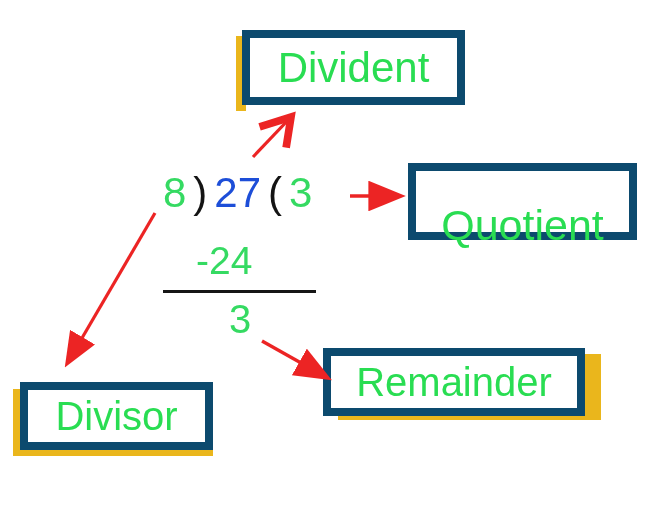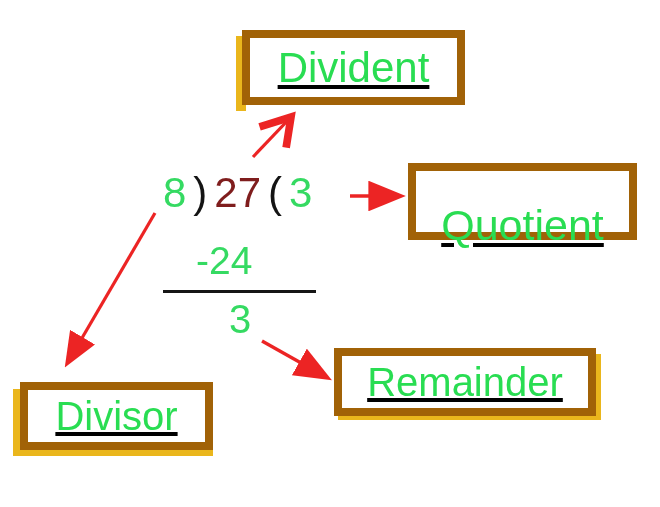--- a/index.html
+++ b/index.html
@@ -8,38 +8,38 @@
     font-family:"Liberation Sans", sans-serif;overflow:hidden;
   }
   
   .accent{position:absolute;background:#eab61c;z-index:1;}
   #accent-dividend{left:236px;top:36px;width:10px;height:75px;}
   #accent-divisor{left:13px;top:389px;width:200px;height:67px;}
   #accent-remainder{left:338px;top:354px;width:263px;height:66px;}
   
   .label-box{
     position:absolute;z-index:2;box-sizing:border-box;background:#ffffff;
-    border:8px solid #a16207;display:flex;align-items:center;justify-content:center;text-decoration:underline;
+    border:8px solid #0c4a6e;display:flex;align-items:center;justify-content:center;
   }
   .label-text{color:#29dd52;line-height:1;white-space:nowrap;}
   #box-dividend{left:242px;top:30px;width:223px;height:75px;}
   #box-dividend .label-text{font-size:42px;}
   #box-quotient{left:408px;top:163px;width:229px;height:77px;}
   #box-quotient .label-text{font-size:43px;margin-top:48px;}
-  #box-remainder{left:334px;top:348px;width:262px;height:68px;}
+  #box-remainder{left:323px;top:348px;width:262px;height:68px;}
   #box-remainder .label-text{font-size:40px;}
   #box-divisor{left:20px;top:382px;width:193px;height:68px;}
   #box-divisor .label-text{font-size:40px;}
   
   .expr{
     position:absolute;left:163px;top:172px;z-index:2;
     font-size:42px;line-height:1;white-space:nowrap;
   }
   .digit-light{color:#35da62;}
-  .digit-dark{color:#7f1d1d;}
+  .digit-dark{color:#1d4ed8;}
   .paren{color:#141414;margin:0 7px;}
   .minus24{
     position:absolute;left:196px;top:241px;width:84px;z-index:2;
     font-size:39px;line-height:1;text-align:left;color:#35da62;
   }
   .rule{position:absolute;left:163px;top:290px;width:153px;height:3px;background:#161616;z-index:2;}
   .rem3{
     position:absolute;left:221px;top:299px;width:38px;z-index:2;
     font-size:40px;line-height:1;text-align:center;color:#35da62;
   }

